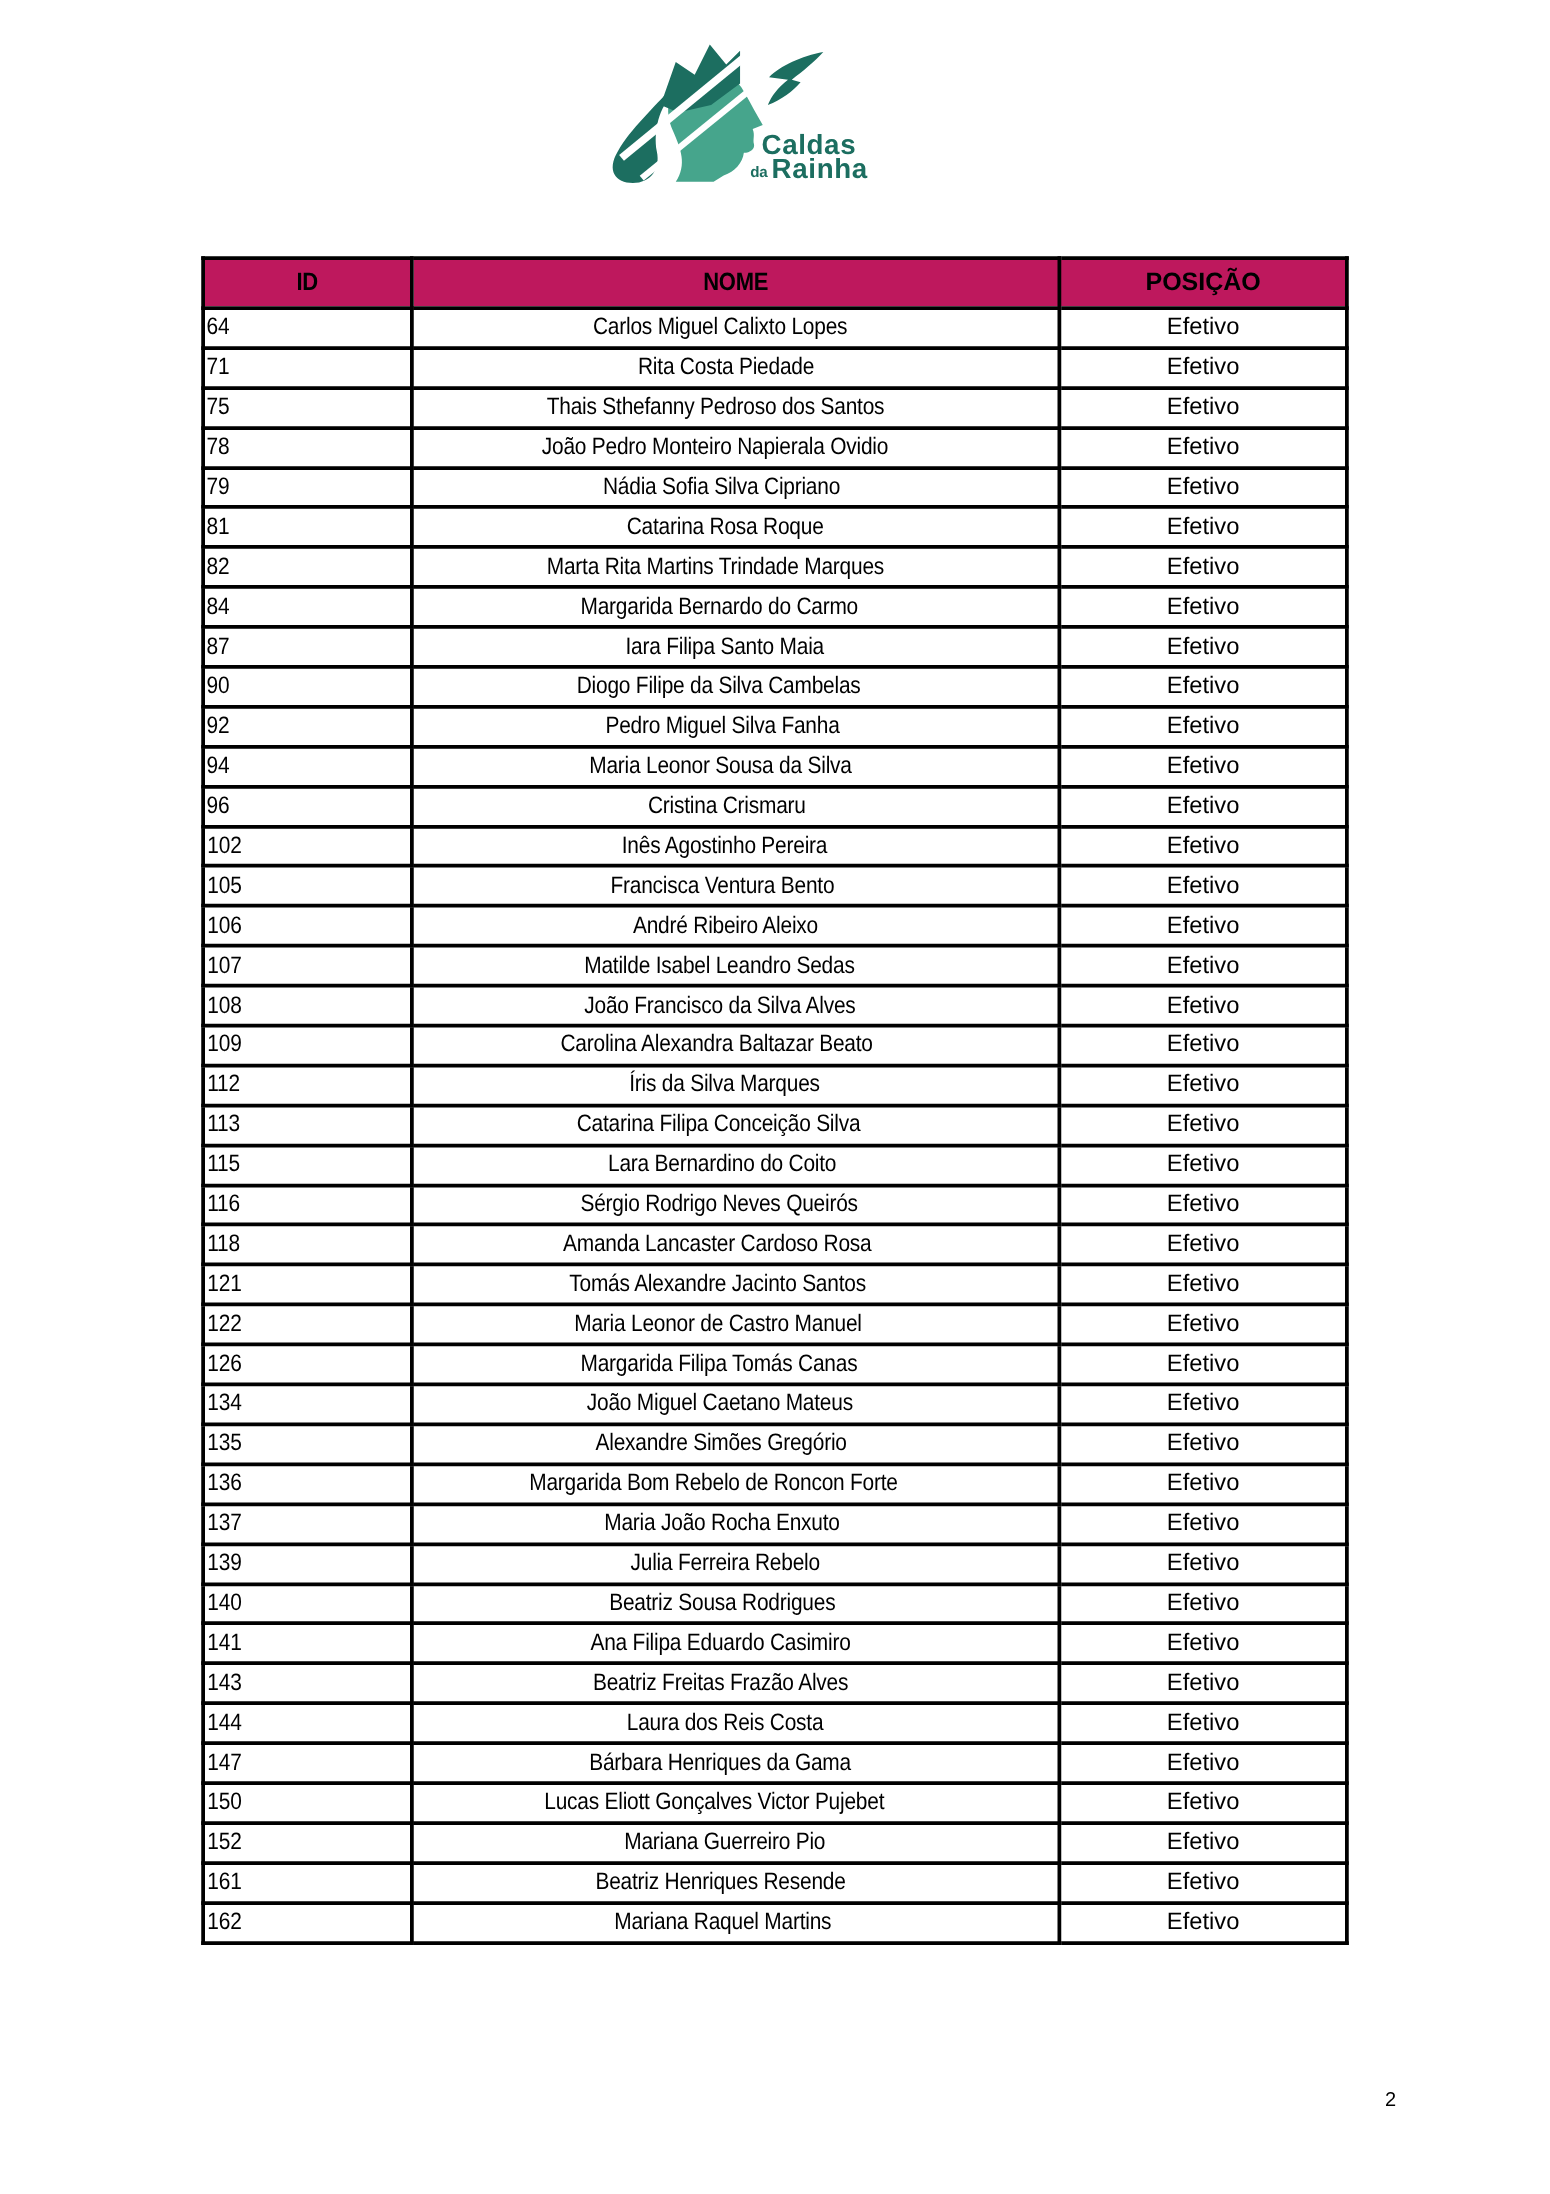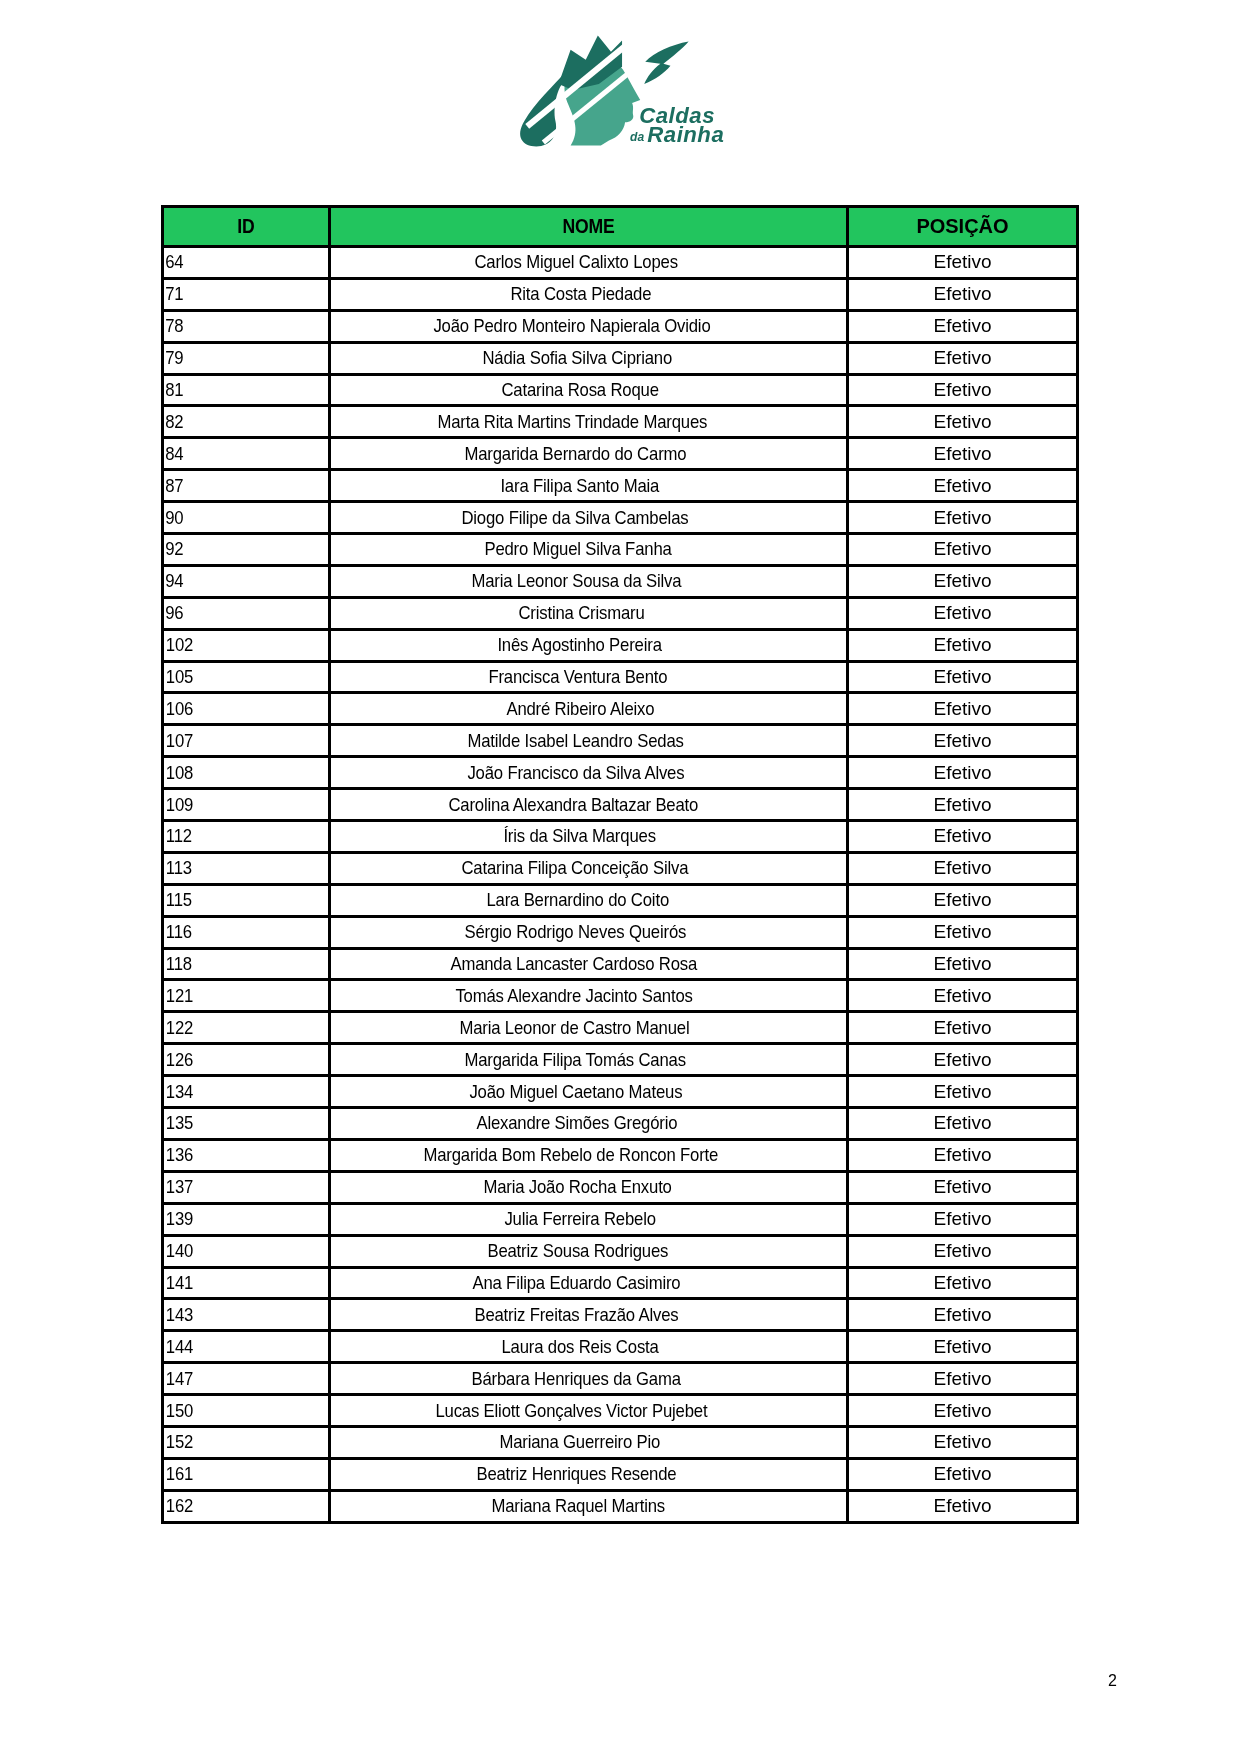--- a/index.html
+++ b/index.html
@@ -4,40 +4,40 @@
 <style>
   html,body { margin:0; padding:0; }
   body {
     width:1240px; height:1755px; position:relative; background:#ffffff;
     font-family:"Liberation Sans", sans-serif; color:#000;
     overflow:hidden;
   }
 
   
   .logo {
-    position:absolute; left:500px; top:28px; width:232px; height:122px;font-style:italic;
+    position:absolute; left:470px; top:28px; width:232px; height:122px;
   }
   .logo svg { width:100%; height:100%; display:block; }
   .logo text {
     font-family:"Liberation Sans", sans-serif;
     font-weight:bold;
     fill:var(--brand-dark,#1c6e60);
   }
 
   
   table.roster {
     position:absolute; left:161px; top:205px; width:915px;
     border-collapse:collapse; table-layout:fixed;
   }
   table.roster th, table.roster td {
     border:3px solid #000; padding:0; overflow:hidden; white-space:nowrap;
     vertical-align:middle;
   }
   table.roster th {
-    background:#22c55e; height:37px; font-size:20px; font-weight:bold;
+    background:#be185d; height:37px; font-size:20px; font-weight:bold;
     text-align:center;
   }
   table.roster td { height:28.9px; font-size:19px; background:#fff; }
   td.cell-id  { text-align:left; }
   td.cell-name{ text-align:center; }
   td.cell-pos { text-align:center; font-size:17.5px; }
 
   
   .sq  { display:inline-block; transform:scaleX(0.88); transform-origin:center; letter-spacing:-0.2px; }
   .sqL { display:inline-block; transform:scaleX(0.88); transform-origin:left; letter-spacing:-0.2px; padding-left:5px; }
@@ -101,20 +101,25 @@
           <td class="cell-id"><span class="sq">64</span></td>
           <td class="cell-name"><span class="sqL">Carlos Miguel Calixto Lopes</span></td>
           <td class="cell-pos"><span class="pos-text">Efetivo</span></td>
         </tr>
         <tr>
           <td class="cell-id"><span class="sq">71</span></td>
           <td class="cell-name"><span class="sqL">Rita Costa Piedade</span></td>
           <td class="cell-pos"><span class="pos-text">Efetivo</span></td>
         </tr>
         <tr>
+          <td class="cell-id"><span class="sq">75</span></td>
+          <td class="cell-name"><span class="sqL">Thais Sthefanny Pedroso dos Santos</span></td>
+          <td class="cell-pos"><span class="pos-text">Efetivo</span></td>
+        </tr>
+        <tr>
           <td class="cell-id"><span class="sq">78</span></td>
           <td class="cell-name"><span class="sqL">João Pedro Monteiro Napierala Ovidio</span></td>
           <td class="cell-pos"><span class="pos-text">Efetivo</span></td>
         </tr>
         <tr>
           <td class="cell-id"><span class="sq">79</span></td>
           <td class="cell-name"><span class="sqL">Nádia Sofia Silva Cipriano</span></td>
           <td class="cell-pos"><span class="pos-text">Efetivo</span></td>
         </tr>
         <tr>

